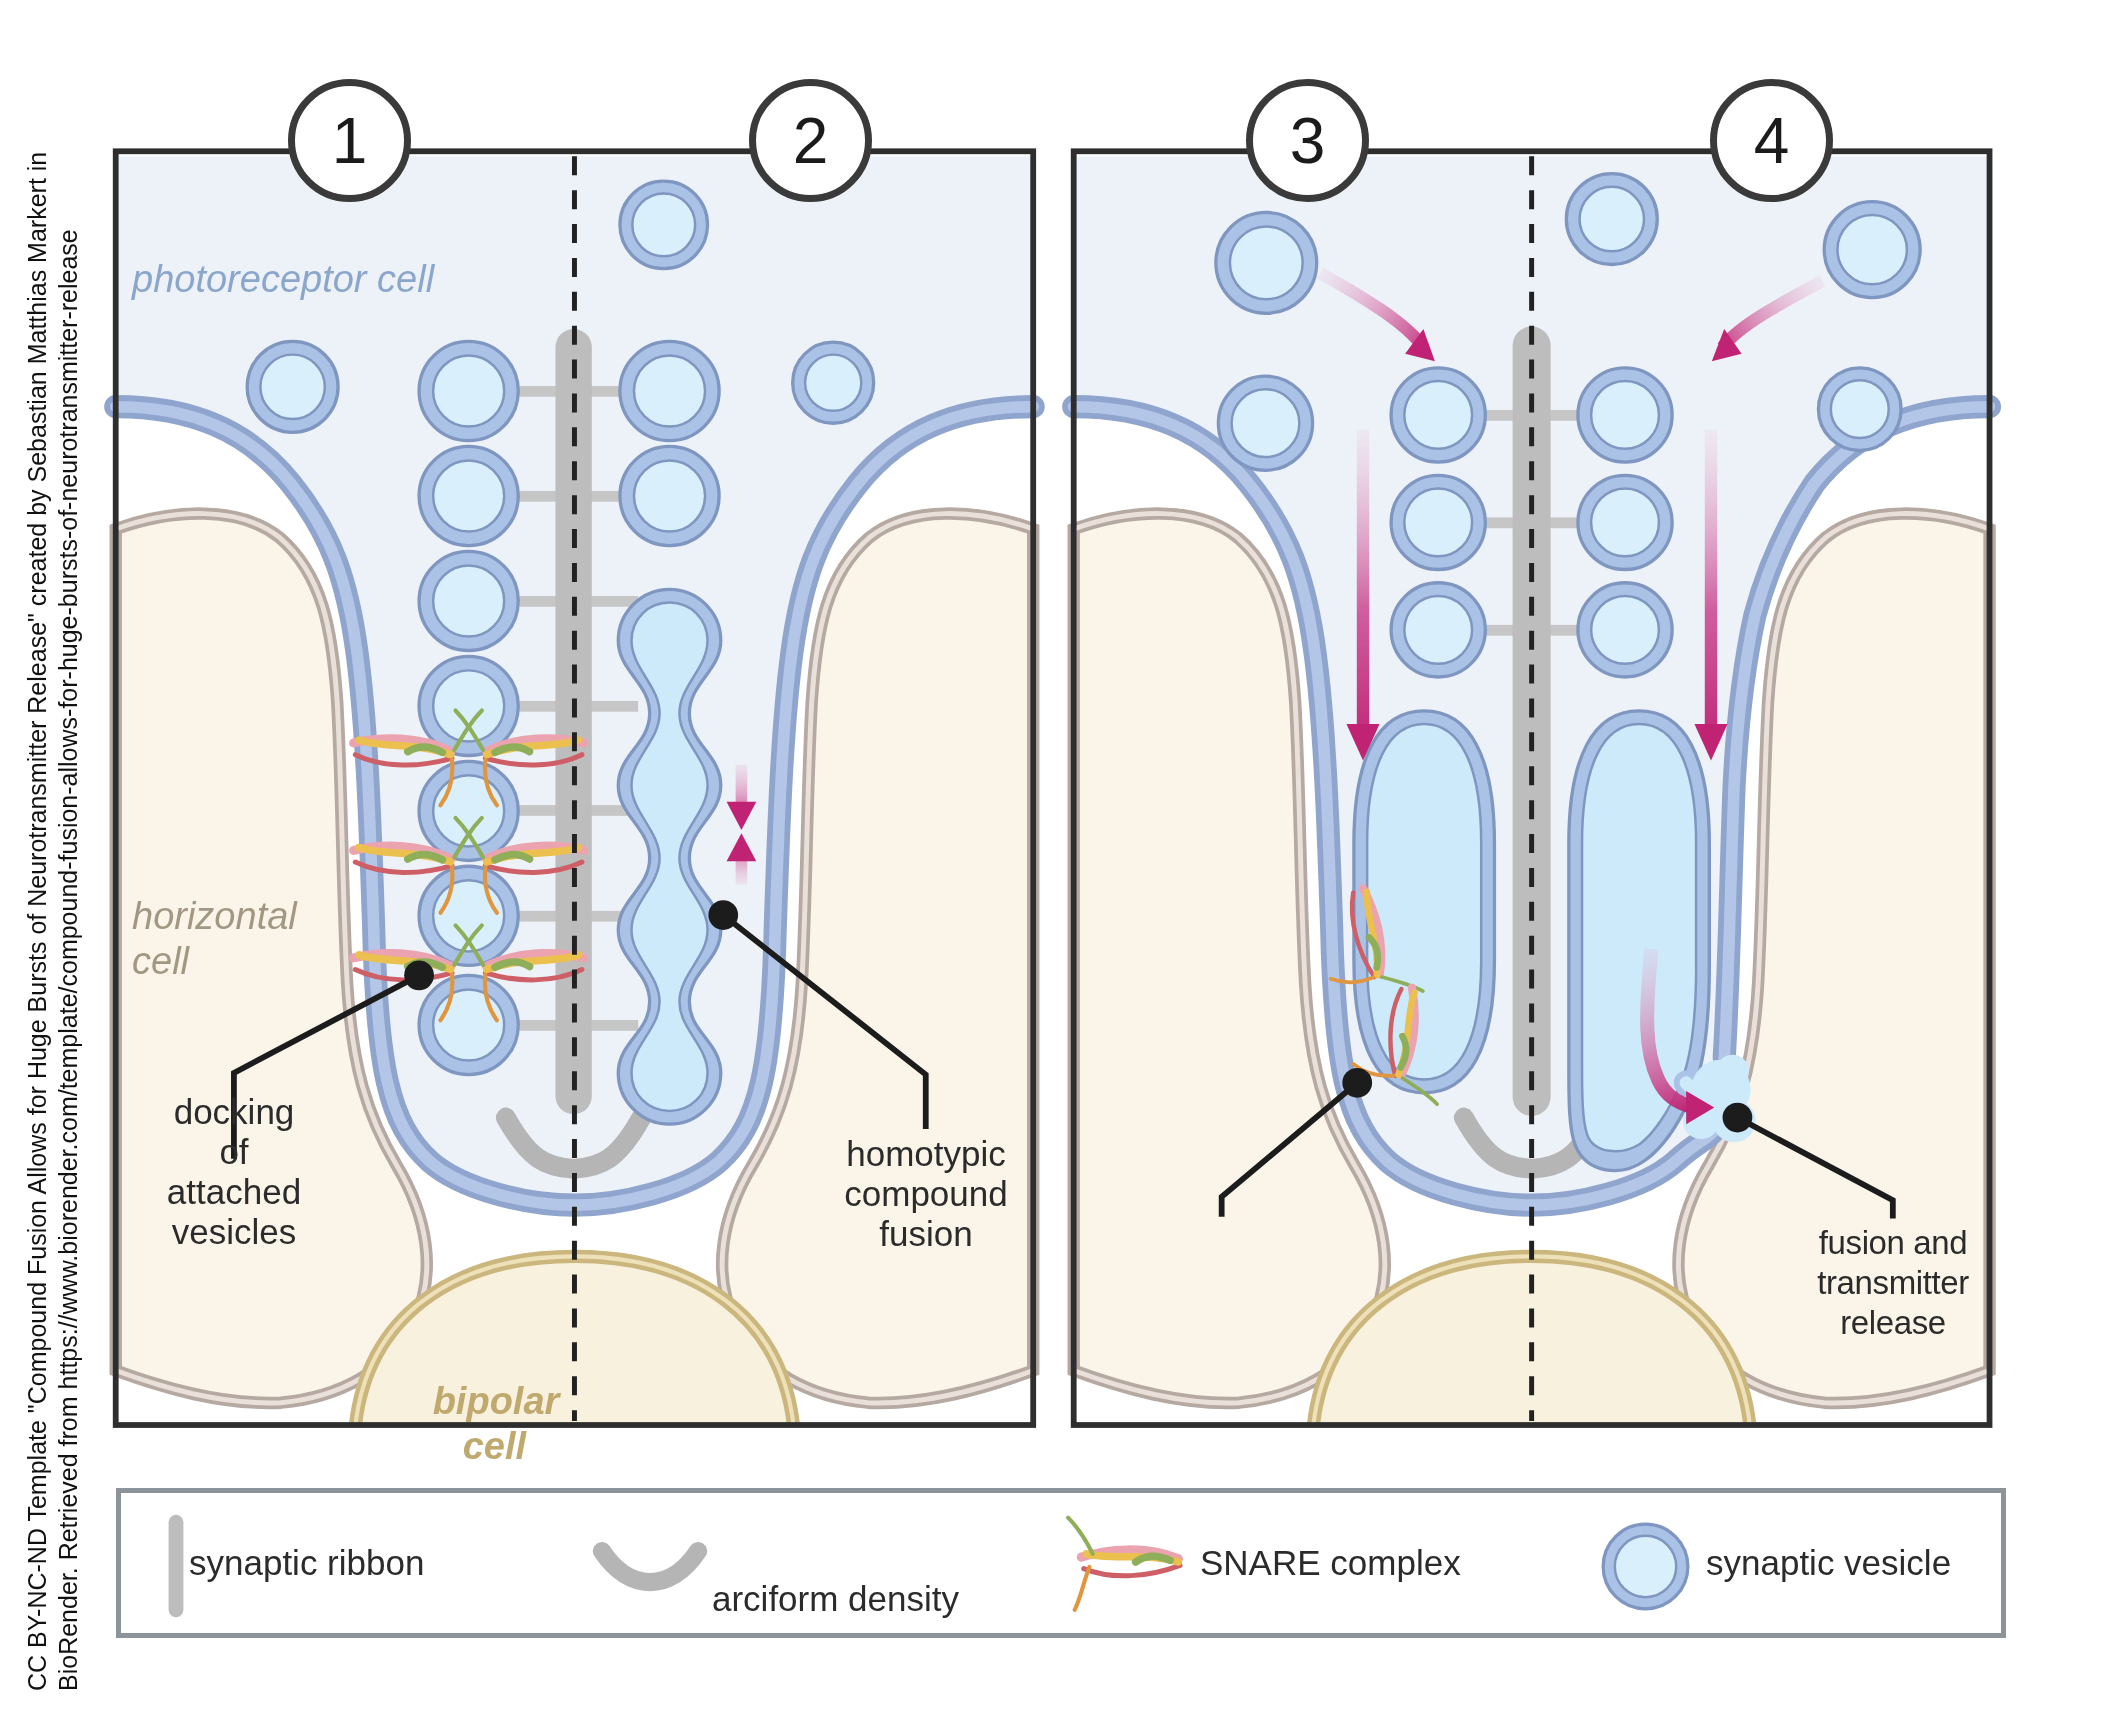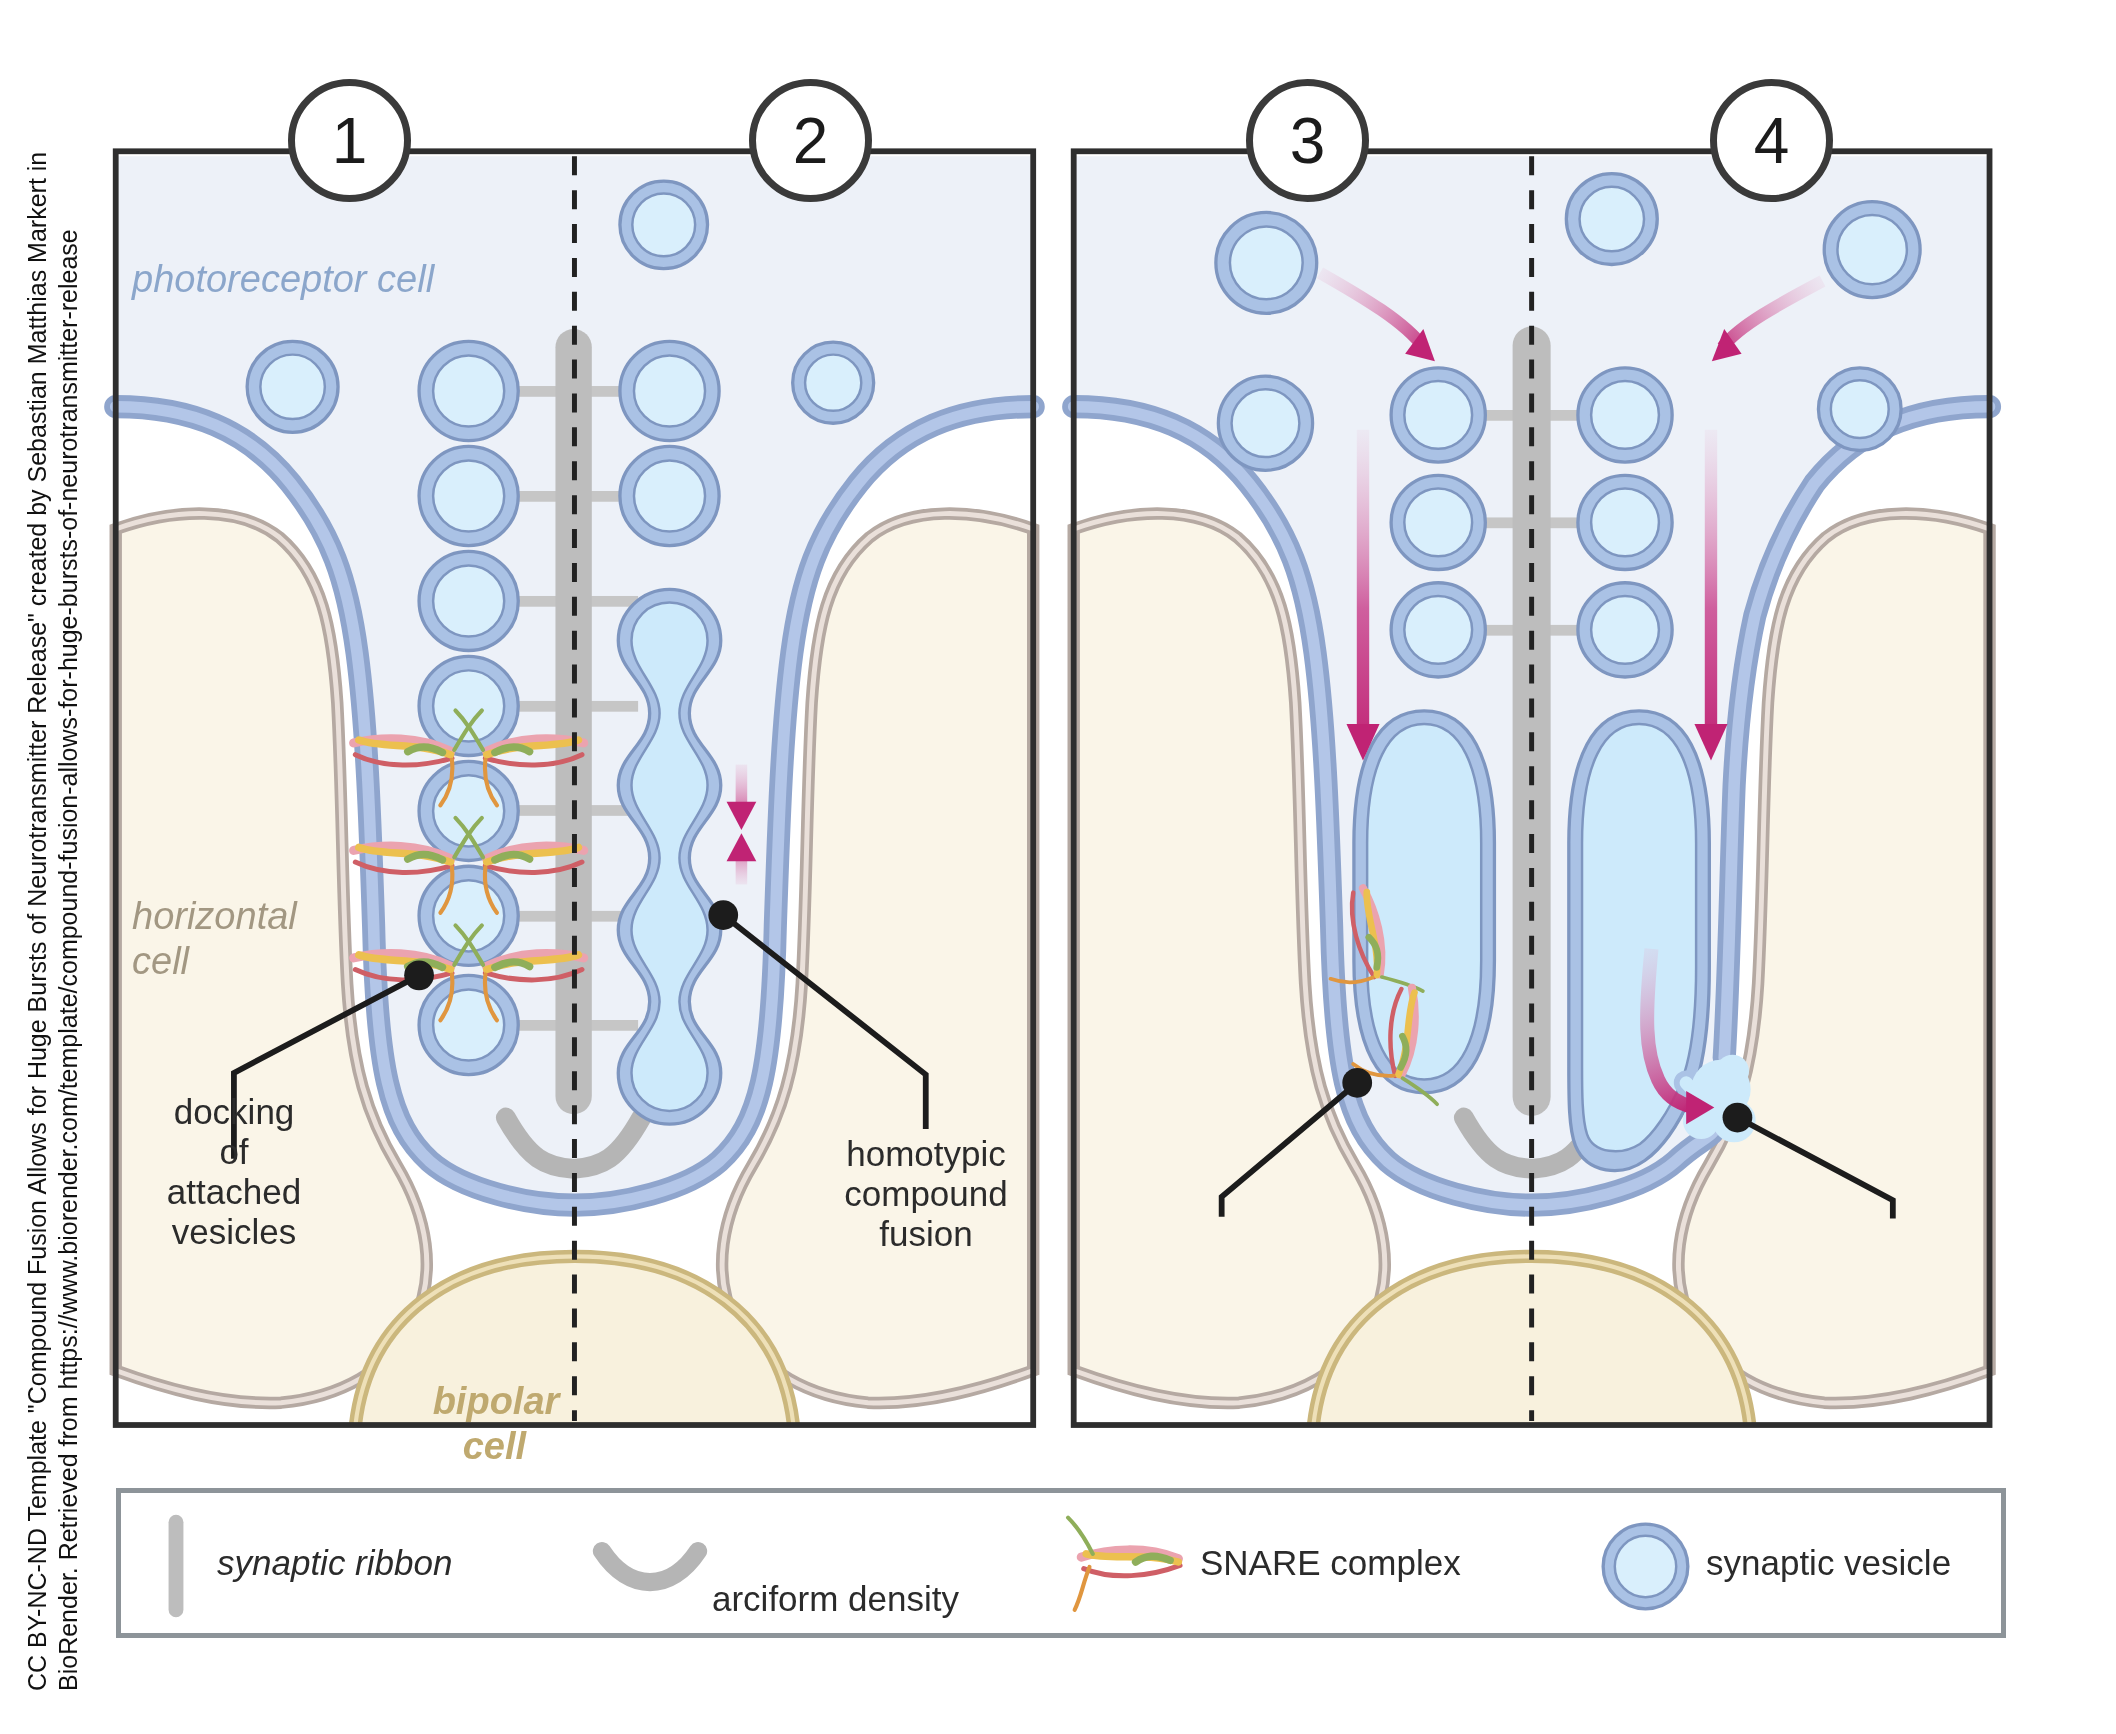--- a/index.html
+++ b/index.html
@@ -368,26 +368,31 @@
     <div>docking</div>
     <div>of</div>
     <div>attached</div>
     <div>vesicles</div>
   </div>
   <div class="lbl callout callout-a" style="left:926px;top:1134px;">
     <div>homotypic</div>
     <div>compound</div>
     <div>fusion</div>
   </div>
+  <div class="lbl callout callout-b" style="left:1893px;top:1223px;">
+    <div>fusion and</div>
+    <div>transmitter</div>
+    <div>release</div>
+  </div>
 
   <div class="legend">
     <svg class="legend-icon" style="left:45px;top:20.7px;" width="20" height="104" viewBox="0 0 24 126">
       <rect x="3" y="1" width="18" height="124" rx="9" fill="var(--ribbon-gray)"></rect>
     </svg>
-    <div class="legend-item-label" style="left:96px;font-style:italic;">synaptic ribbon</div>
+    <div class="legend-item-label" style="left:68px;">synaptic ribbon</div>
 
     <svg class="legend-icon" style="left:471px;top:48px;" width="116" height="55" viewBox="0 0 140 66">
       <path d="M 12 12 C 45 62 95 62 128 12" fill="none" stroke="var(--arciform-gray)" stroke-width="22" stroke-linecap="round"></path>
     </svg>
     <div class="legend-item-label" style="left:591px;margin-top:36px;">arciform density</div>
 
     <svg class="legend-icon" style="left:942px;top:18px;" width="132" height="112" viewBox="0 0 160 136">
       <g transform="translate(140,64)" fill="none" stroke-linecap="round">
         <path d="M 0 -6 C -40 -22 -85 -18 -118 -8" stroke="var(--snare-pink)" stroke-width="11"></path>
         <path d="M 2 2 C -35 16 -80 20 -115 6" stroke="var(--snare-red)" stroke-width="6"></path>

